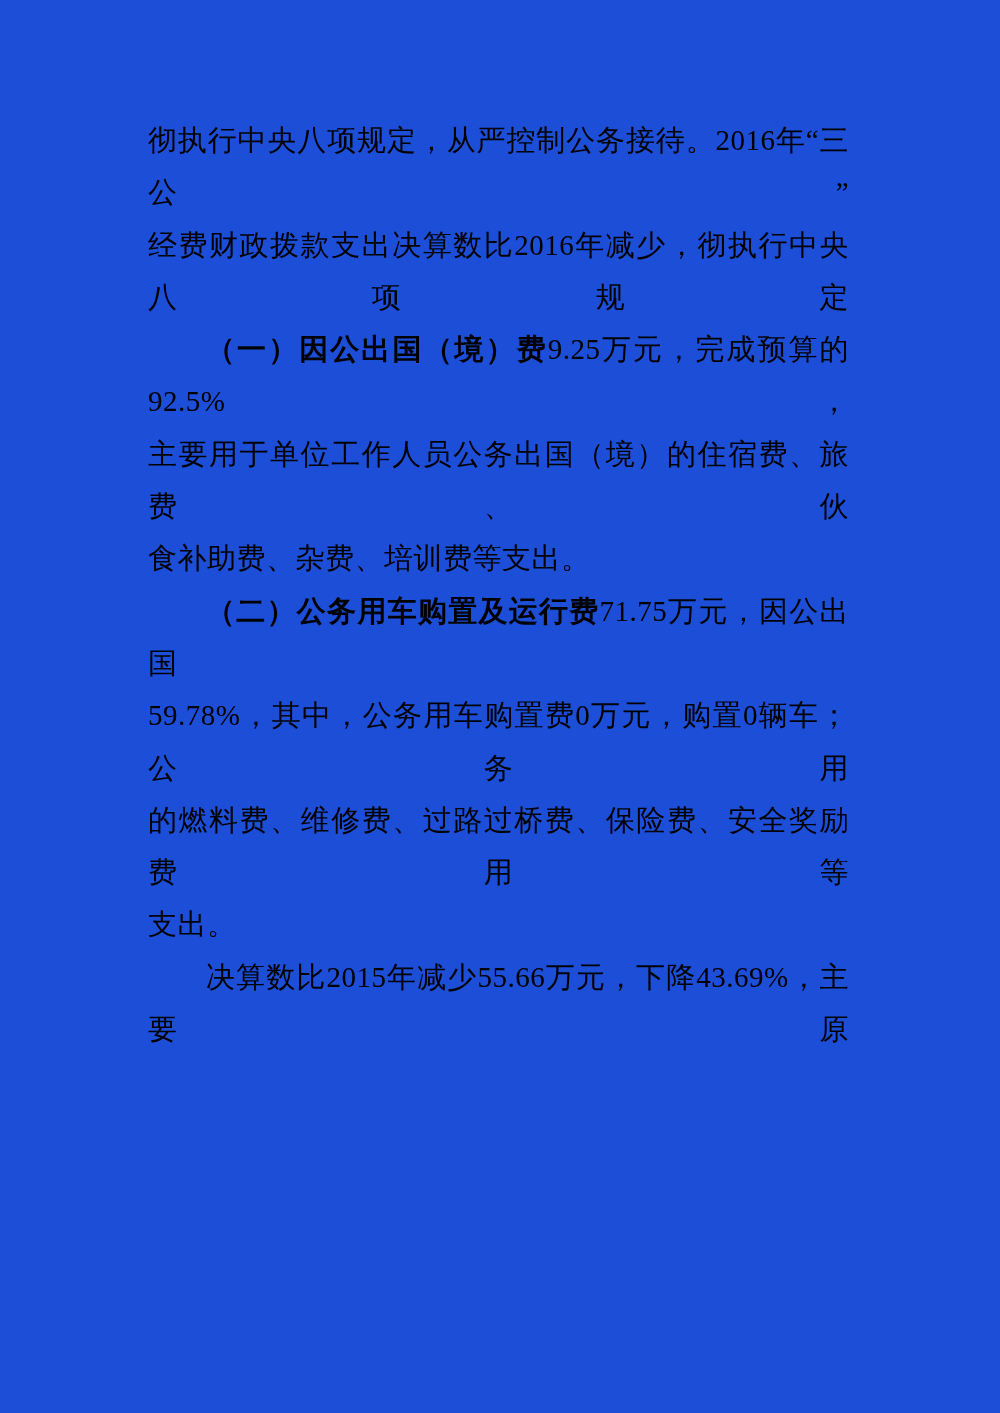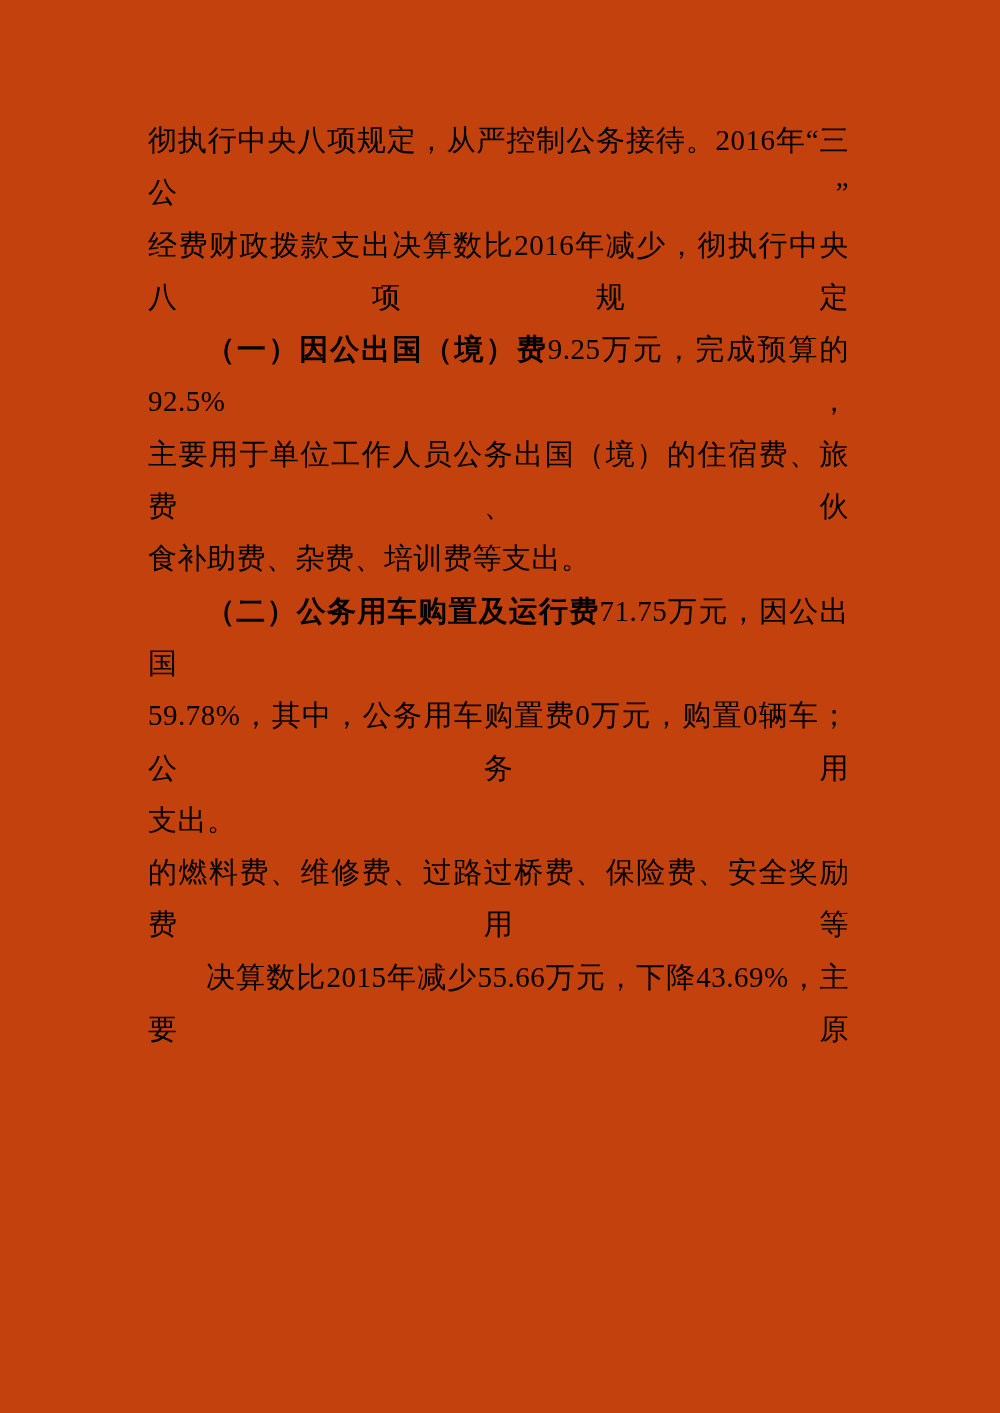--- a/index.html
+++ b/index.html
@@ -1,20 +1,20 @@
 <!DOCTYPE html>
 <html lang="zh"><head>
 <meta charset="utf-8">
 <style>
   html, body { margin: 0; padding: 0; background: #ffffff; }
   .page {
     position: relative;
     width: 1000px;
     height: 1413px;
-    background: #c2410c;
+    background: #1d4ed8;
     overflow: hidden;
   }
   .doc {
     position: absolute;
     left: 148px;
     top: 114px;
     width: 701px;
     color: #000000;
     font-family: "Liberation Serif", "DejaVu Serif", serif;
     font-size: 29px;
@@ -42,20 +42,20 @@
         <div class="text-line full"><span class="run">经费财政拨款支出决算数比2016年减少，彻执行中央八项规定</span></div>
       </div>
       <div class="paragraph">
         <div class="text-line full indent"><span class="run bold">（一）因公出国（境）费</span><span class="run">9.25万元，完成预算的92.5%，</span></div>
         <div class="text-line full"><span class="run">主要用于单位工作人员公务出国（境）的住宿费、旅费、伙</span></div>
         <div class="text-line"><span class="run">食补助费、杂费、培训费等支出。</span></div>
       </div>
       <div class="paragraph">
         <div class="text-line full indent"><span class="run bold">（二）公务用车购置及运行费</span><span class="run">71.75万元，因公出国</span></div>
         <div class="text-line full"><span class="run">59.78%，其中，公务用车购置费0万元，购置0辆车；公务用</span></div>
+        <div class="text-line full"><span class="run">的燃料费、维修费、过路过桥费、保险费、安全奖励费用等</span></div>
         <div class="text-line"><span class="run">支出。</span></div>
-        <div class="text-line full"><span class="run">的燃料费、维修费、过路过桥费、保险费、安全奖励费用等</span></div>
       </div>
       <div class="paragraph">
         <div class="text-line full indent"><span class="run">决算数比2015年减少55.66万元，下降43.69%，主要原</span></div>
       </div>
     </section>
 </main>
 
 </body></html>

